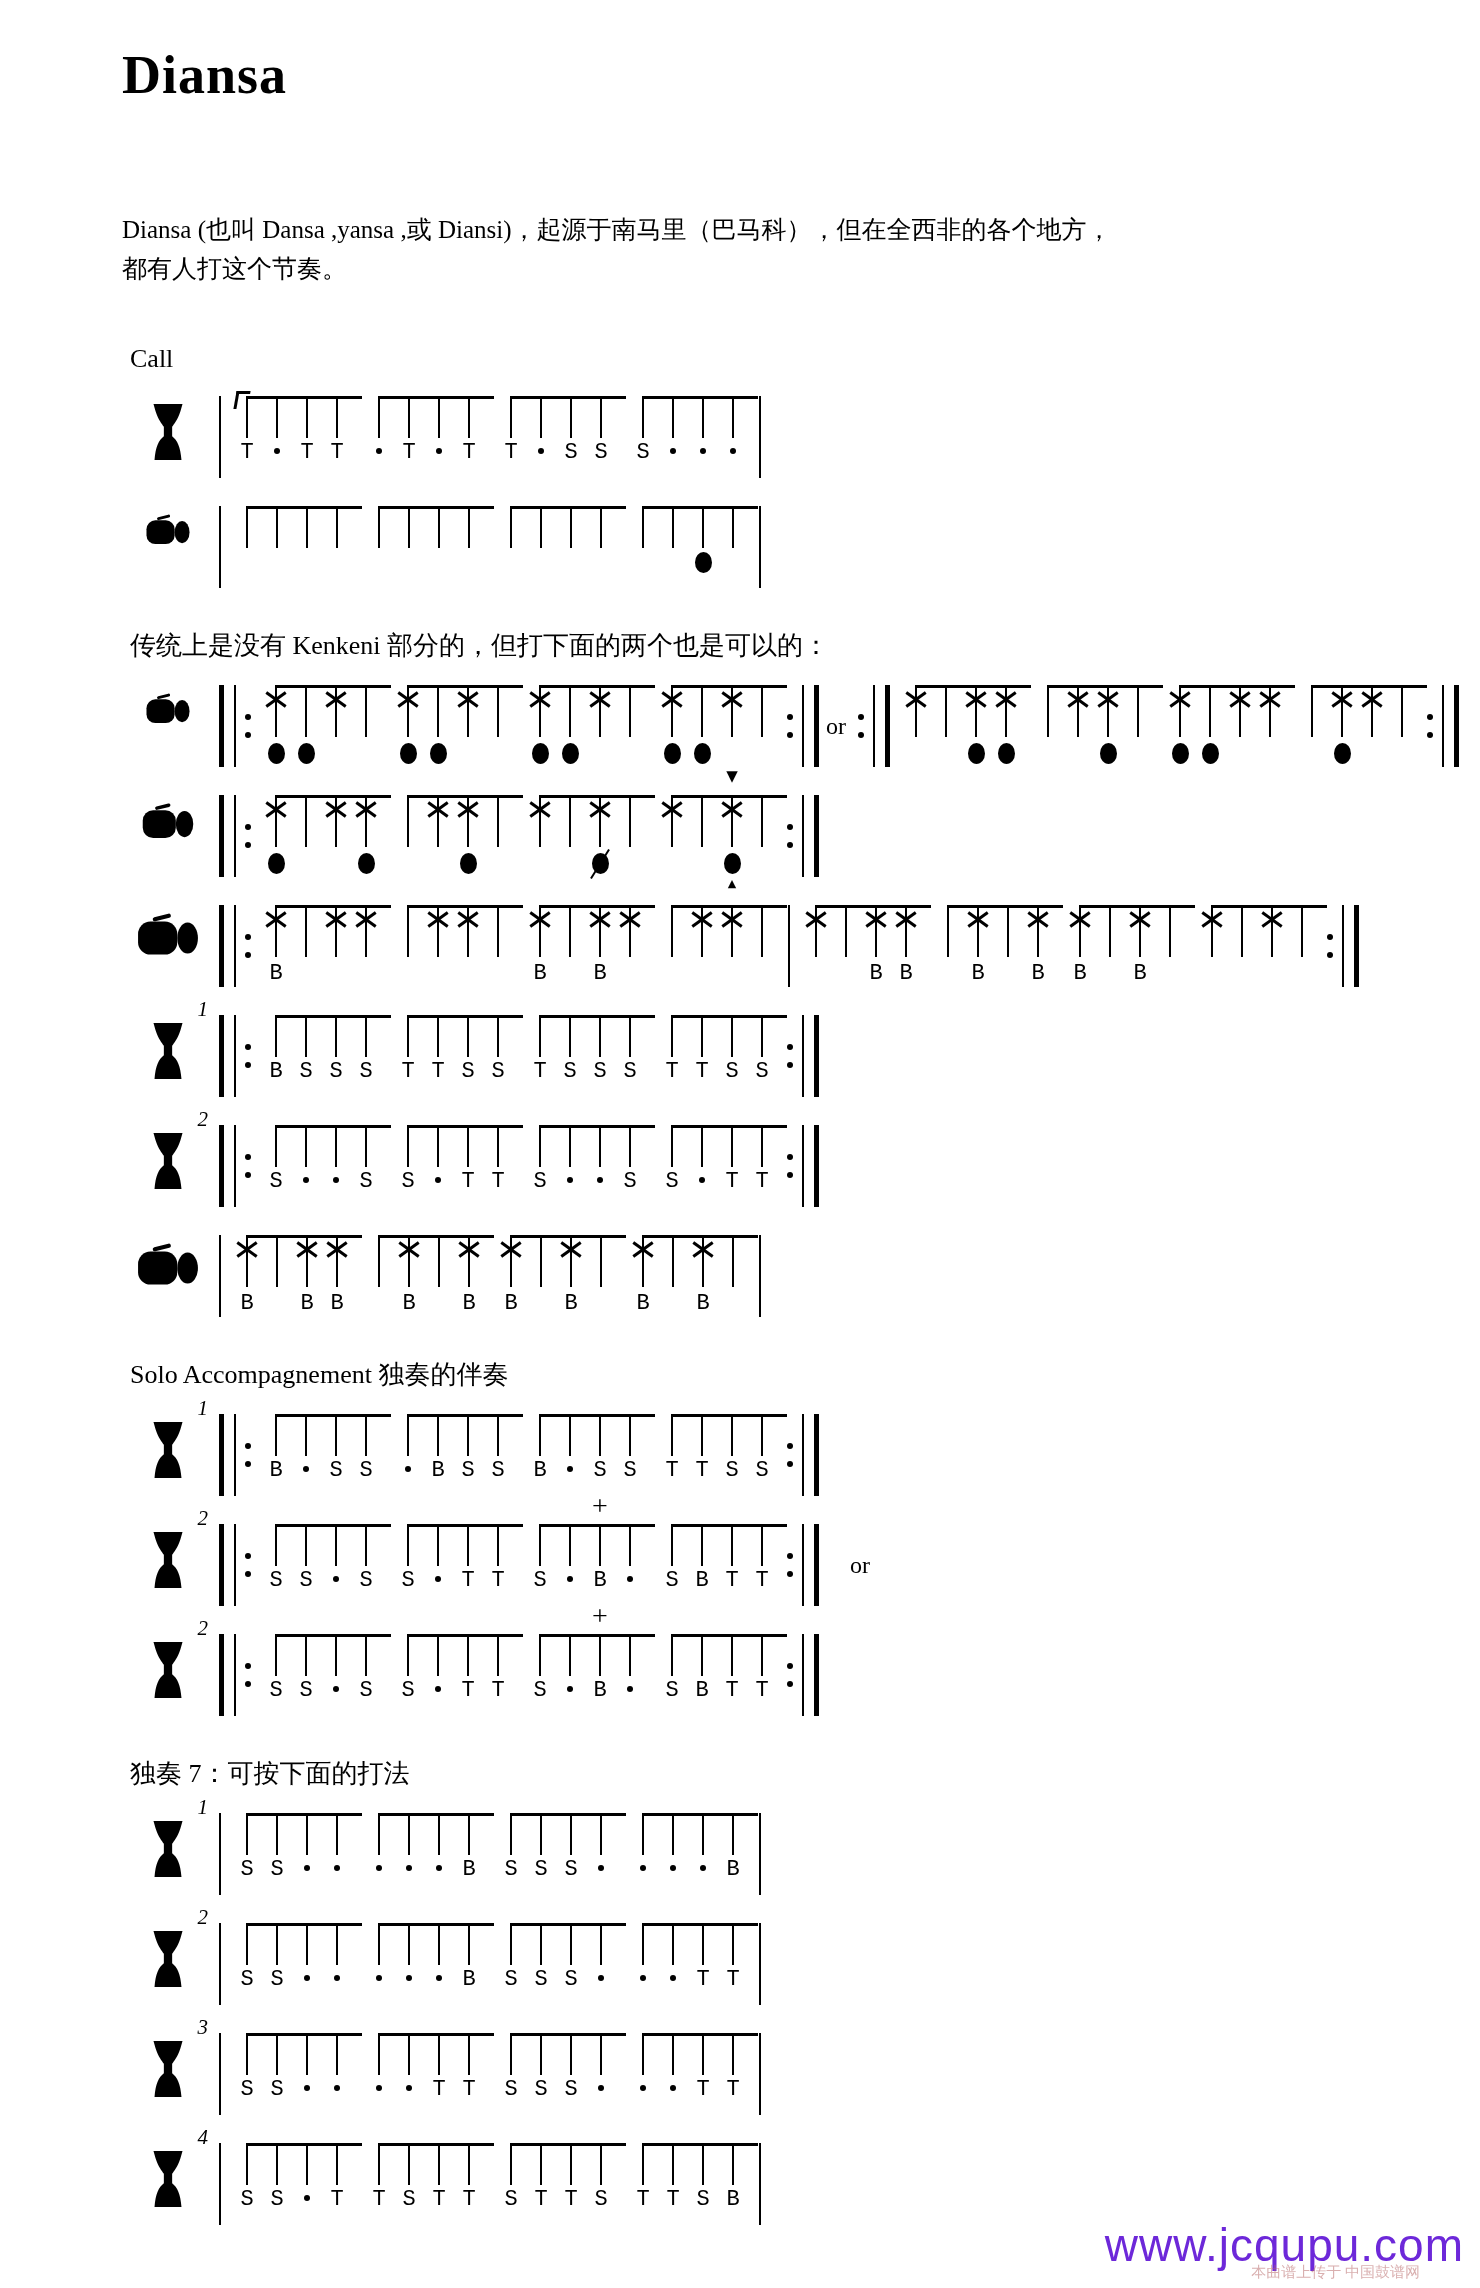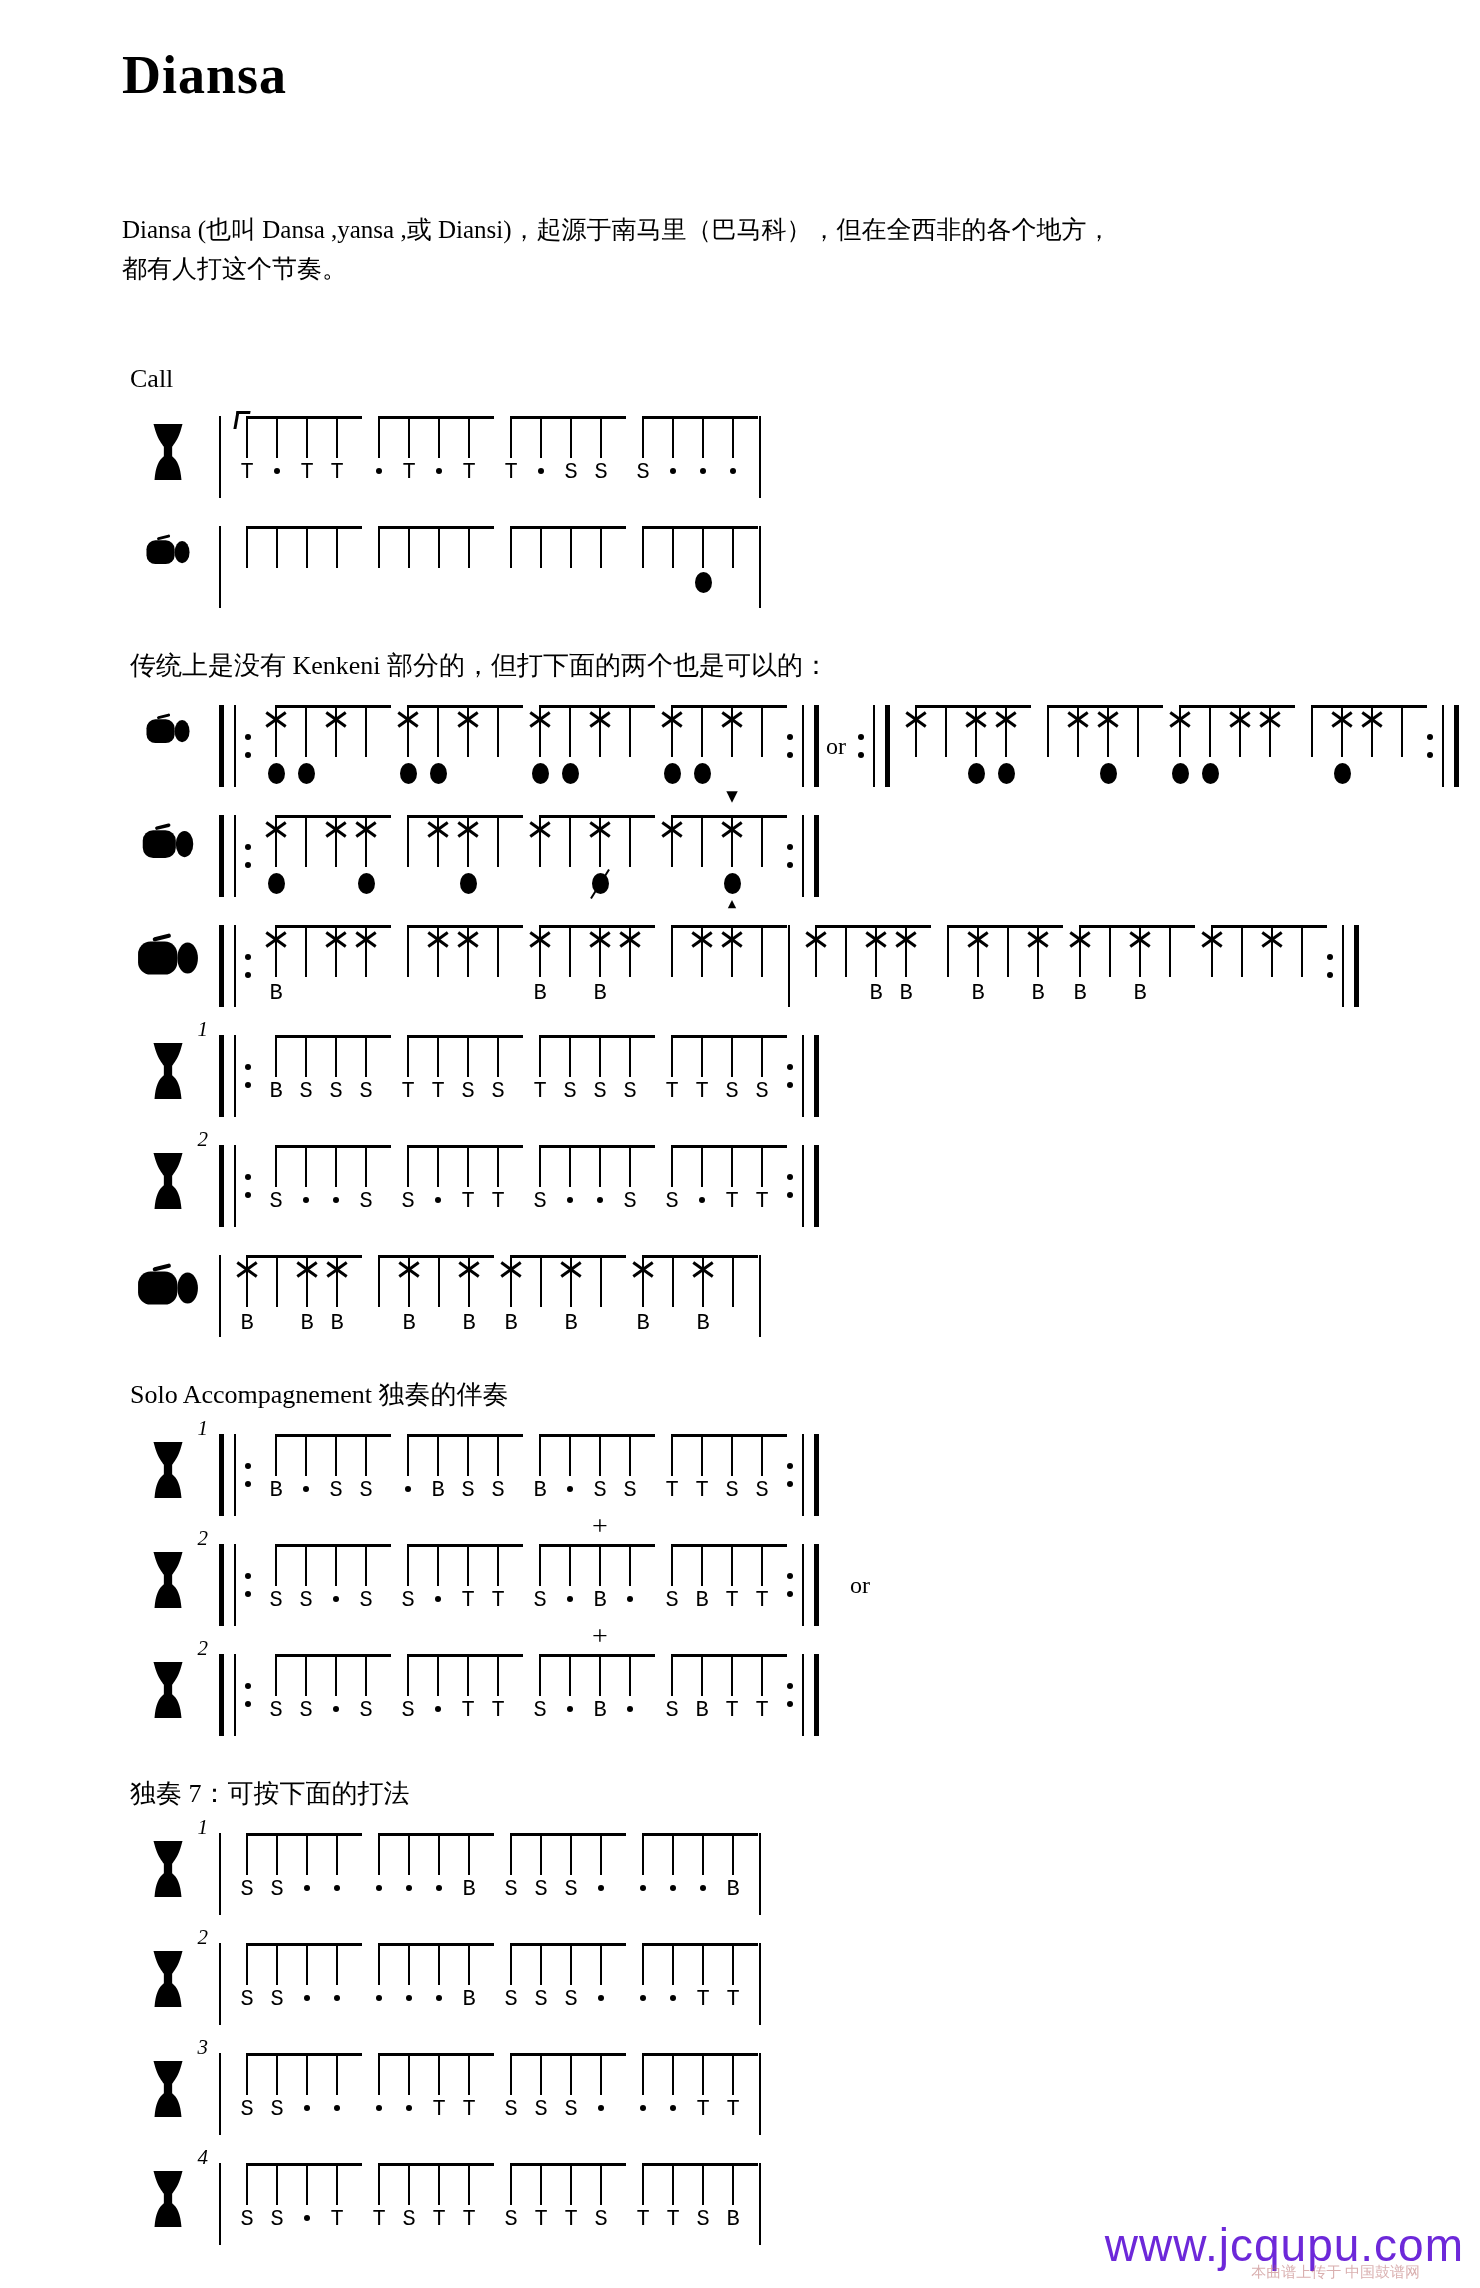--- a/index.html
+++ b/index.html
@@ -2,21 +2,21 @@
 <html><head>
 <meta charset="utf-8">
 <style>
   html,body{margin:0;padding:0}
   body{
     width:1480px;height:2288px;background:#ffffff;color:#000;
     font-family:"Liberation Serif",serif;position:relative;overflow:hidden;
   }
   .content{padding:44px 40px 0 122px}
   h1{font-size:54px;font-weight:bold;margin:0 0 104px 0;letter-spacing:1px}
-  .intro{font-size:25px;line-height:39px;margin:0 0 76px 0}
+  .intro{font-size:25px;line-height:39px;margin:0 0 56px 0}
   .heading{font-size:26px;margin:30px 0 16px 8px}
 
   .staffrow{display:flex;align-items:flex-start;margin-bottom:12px;min-height:98px}
   .iconcol{flex:0 0 92px;width:92px;display:flex;justify-content:center;padding-top:14px;position:relative}
   .iconcol svg{fill:#000}
   .num{position:absolute;top:-12px;right:6px;font-size:21px;font-style:italic}
   .staff{display:flex;align-items:flex-start;padding-top:6px}
 
   .bar{width:2px;height:82px;background:#000;margin:0 5px}
   .bar.thick{width:5px}

